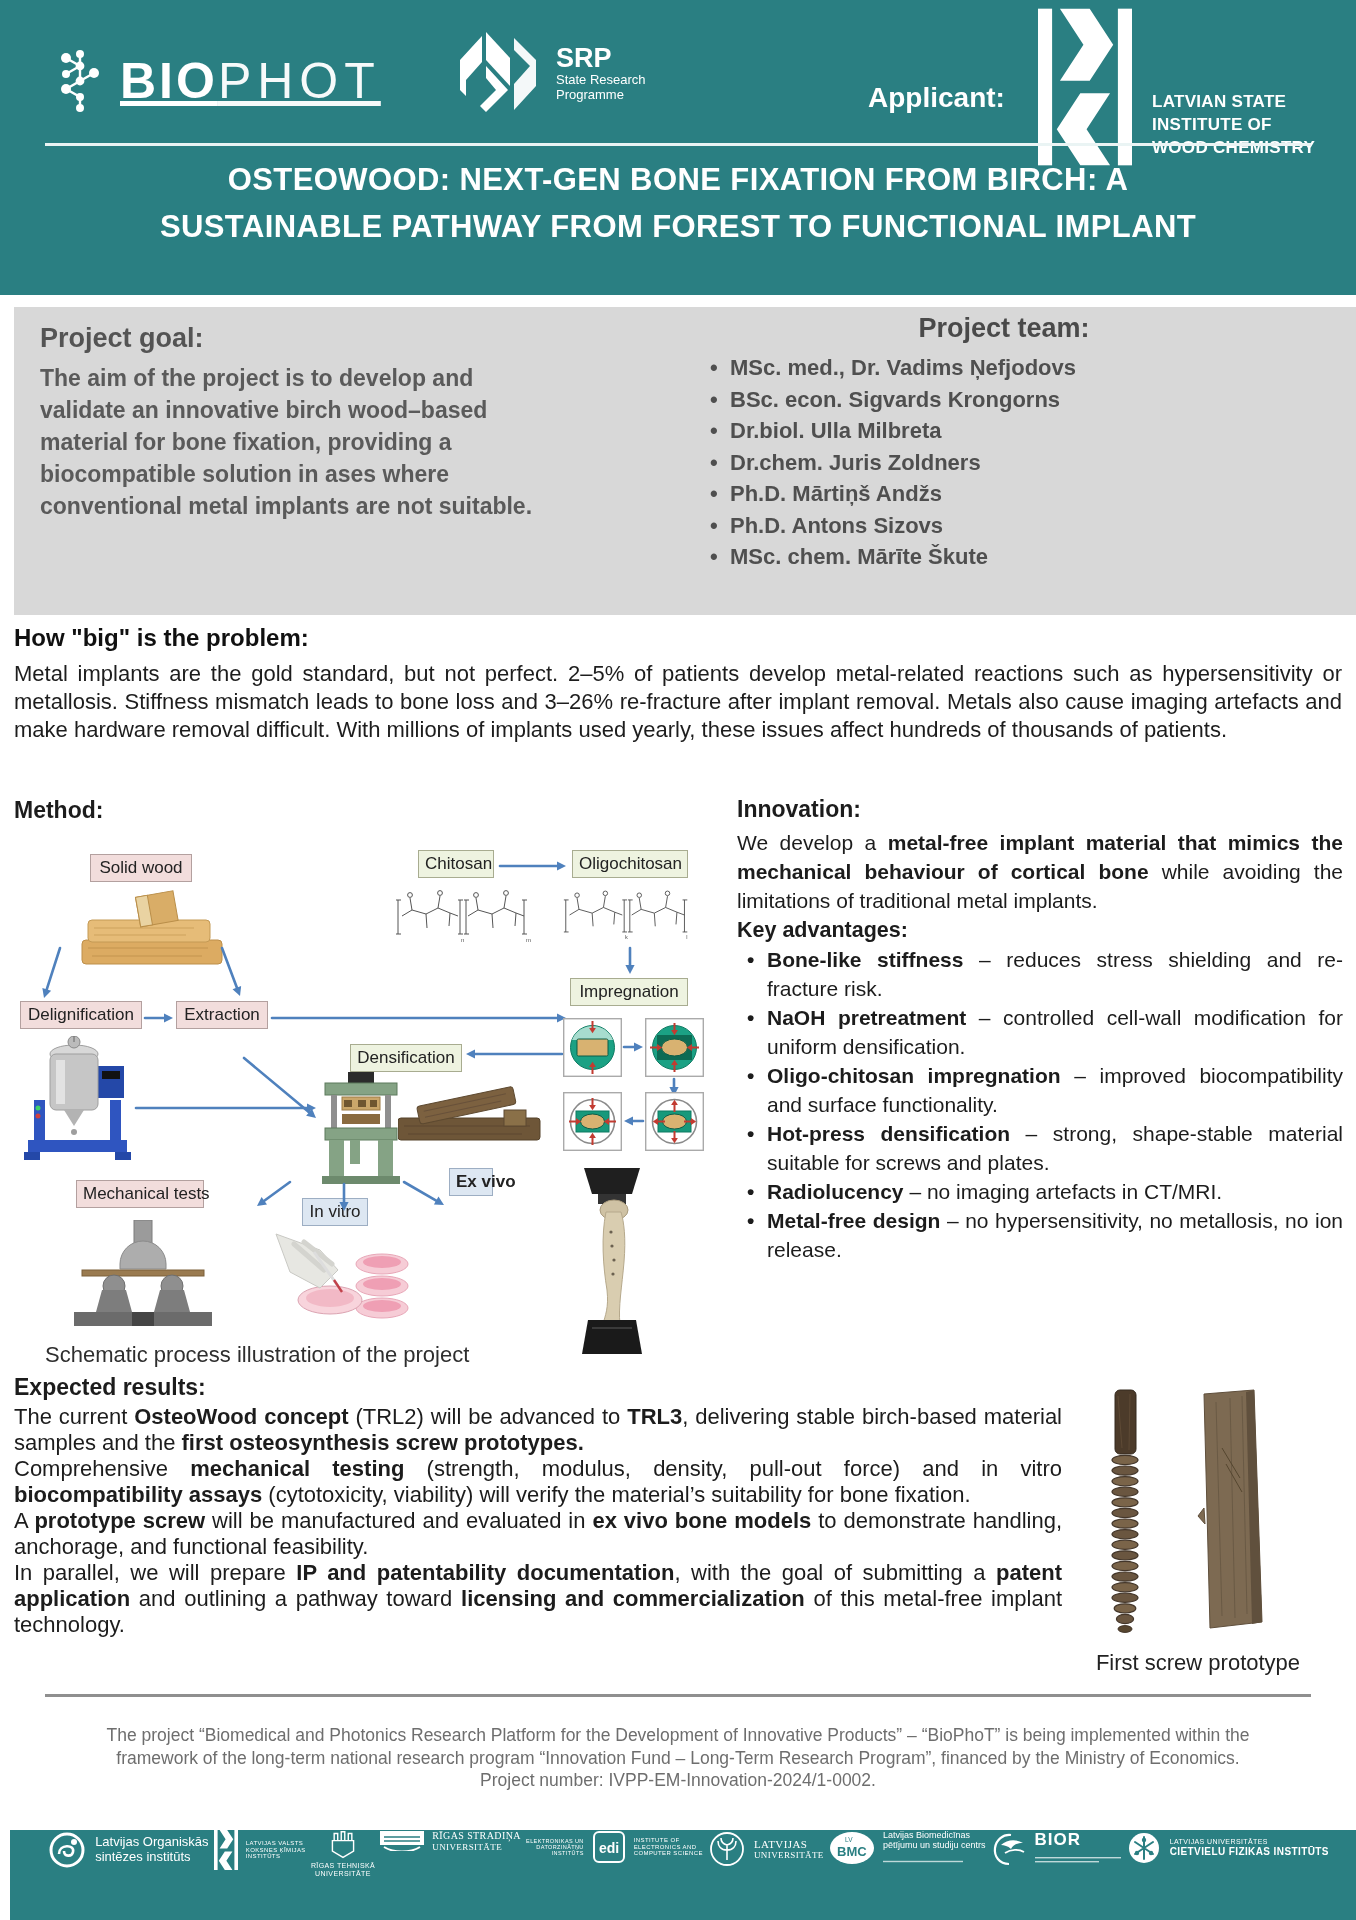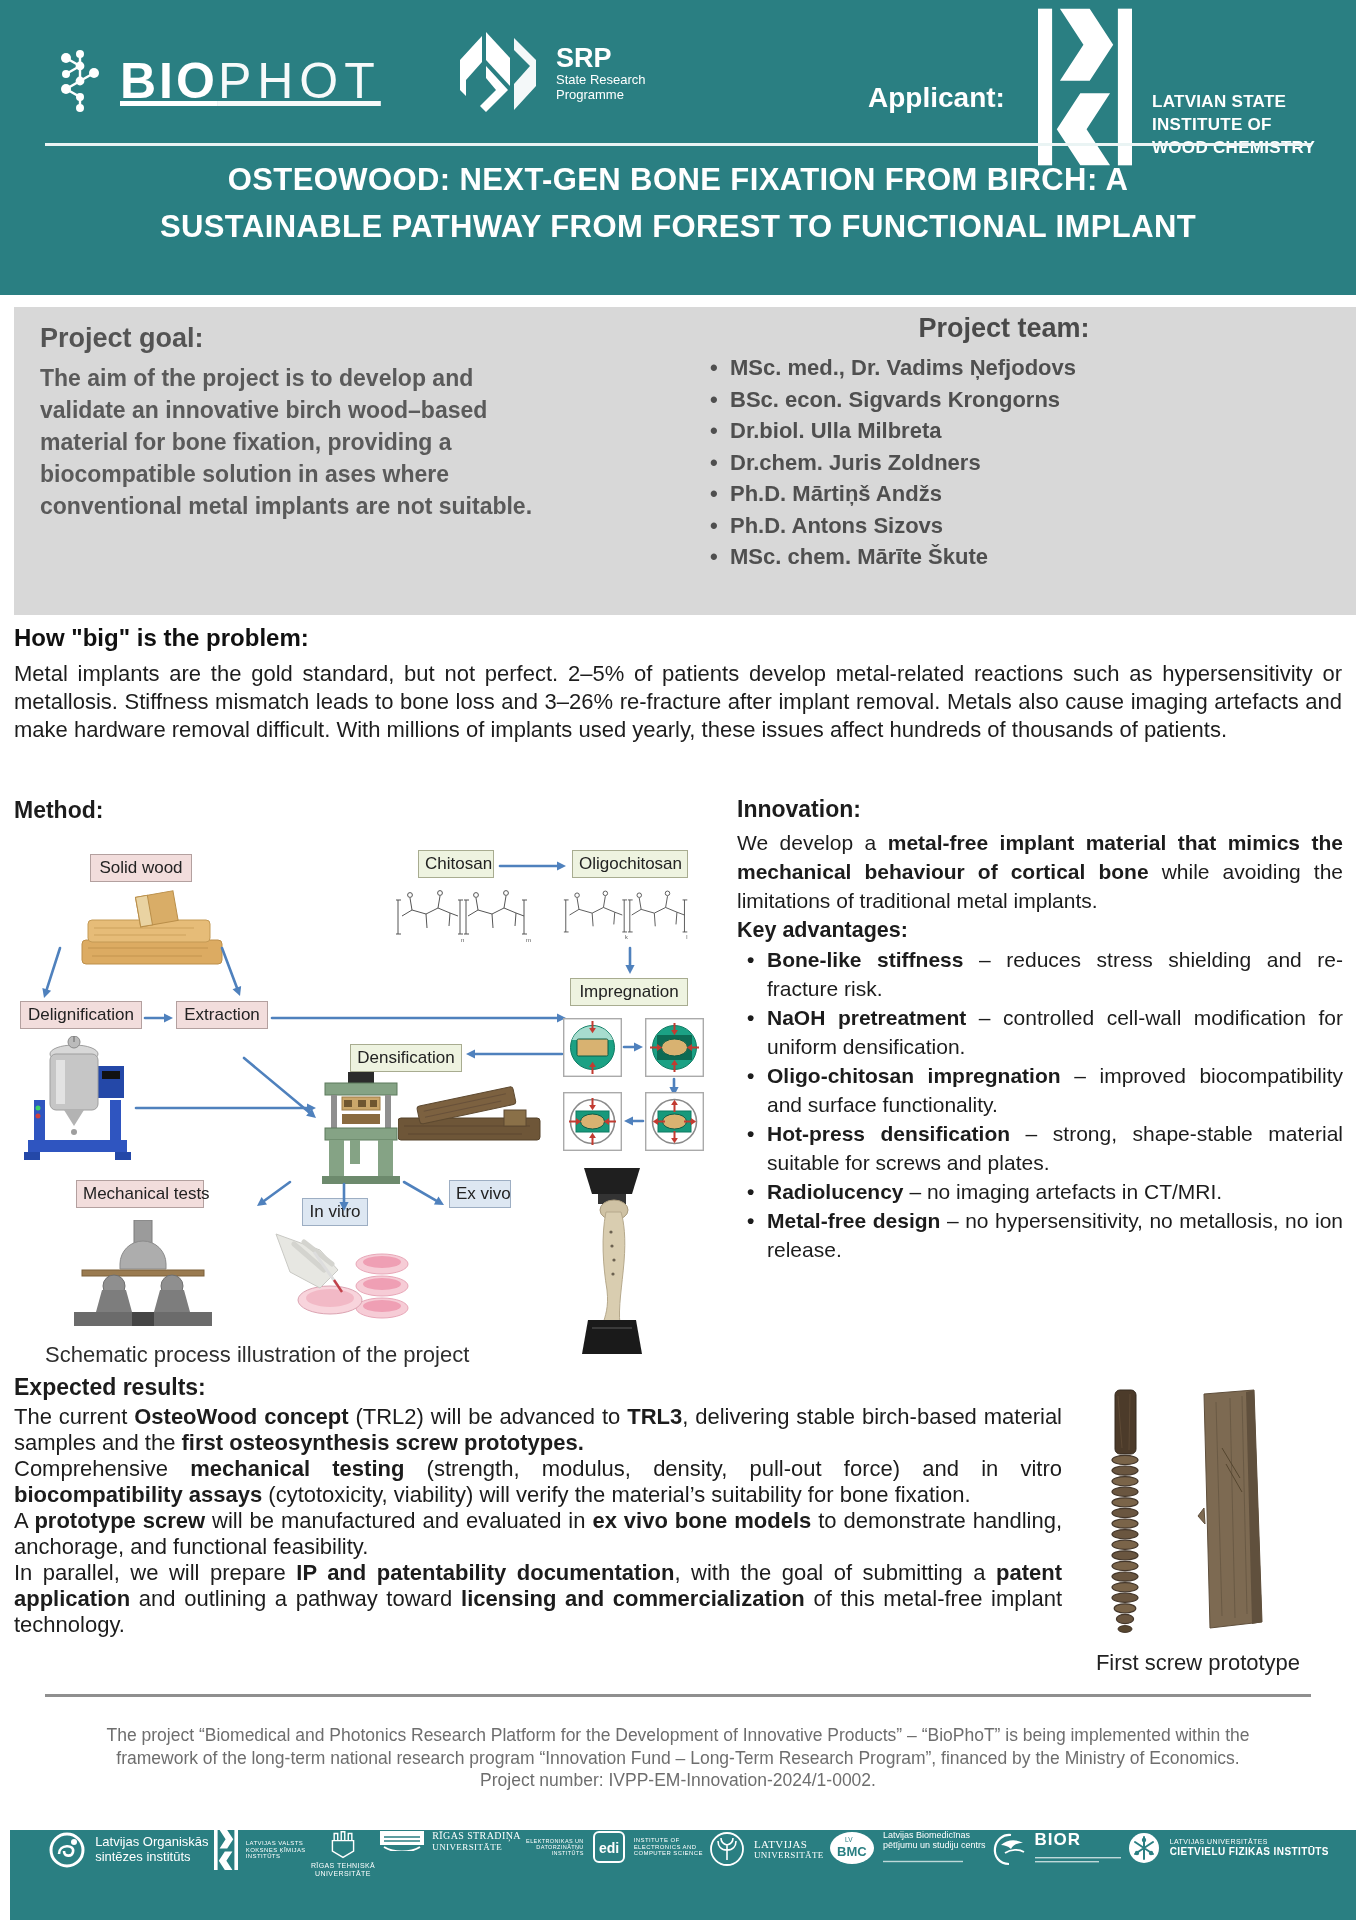--- a/index.html
+++ b/index.html
@@ -169,21 +169,21 @@
 <div id="diagram">
   <div class="dbox pink" style="left:76px;top:4px;width:102px;">Solid wood</div>
   <div class="dbox green" style="left:404px;top:0px;width:76px;">Chitosan</div>
   <div class="dbox green" style="left:558px;top:0px;width:116px;">Oligochitosan</div>
   <div class="dbox pink" style="left:6px;top:151px;width:122px;">Delignification</div>
   <div class="dbox pink" style="left:162px;top:151px;width:92px;">Extraction</div>
   <div class="dbox green" style="left:556px;top:128px;width:118px;">Impregnation</div>
   <div class="dbox green" style="left:336px;top:194px;width:112px;">Densification</div>
   <div class="dbox pink" style="left:62px;top:330px;width:128px;">Mechanical tests</div>
   <div class="dbox blue" style="left:288px;top:348px;width:66px;">In vitro</div>
-  <div class="dbox blue" style="left:435px;top:330px;width:62px;">Ex vivo</div>
+  <div class="dbox blue" style="left:435px;top:318px;width:44px;font-weight:bold;">Ex vivo</div>
 
   <svg class="abs" style="left:66px;top:40px;" width="145" height="78" viewBox="0 0 145 78">
     <rect x="2" y="50" width="140" height="24" rx="4" fill="#dcab62" stroke="#bd8f4a"></rect>
     <path d="M8,58 h120 M12,66 h110" stroke="#c3944e" fill="none"></path>
     <rect x="8" y="30" width="122" height="22" rx="4" fill="#e6bc78" stroke="#c49a55"></rect>
     <path d="M14,38 h100 M14,45 h92" stroke="#cda25c" fill="none"></path>
     <g transform="rotate(-10 76 20)">
       <rect x="58" y="4" width="38" height="30" fill="#d9ad67" stroke="#b98e49"></rect>
       <rect x="58" y="4" width="12" height="30" fill="#e9d3a2" stroke="#b98e49"></rect>
     </g>

